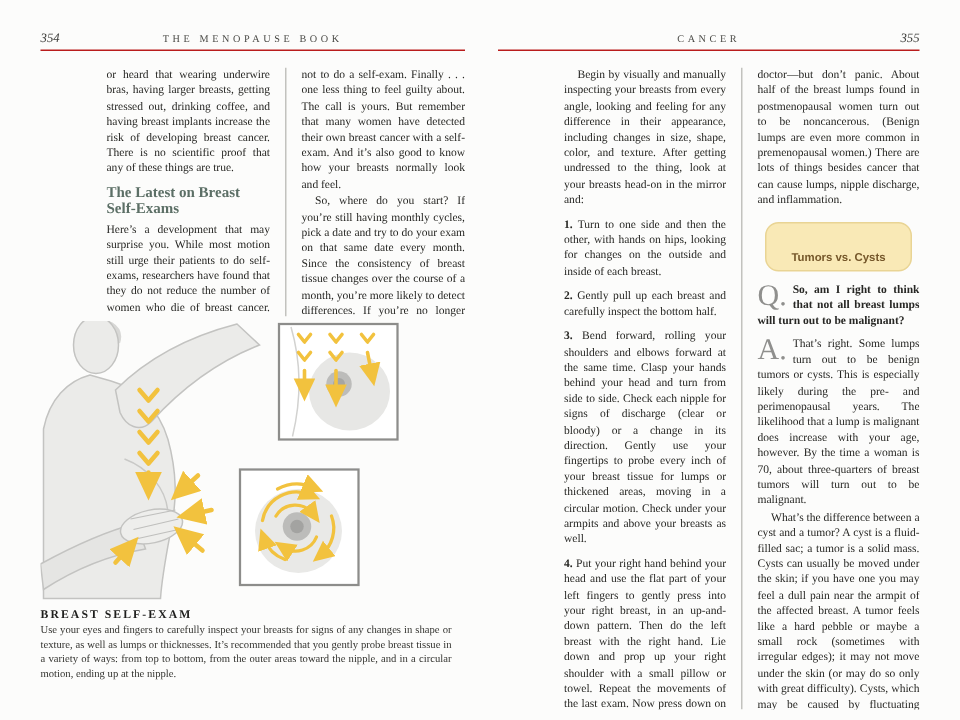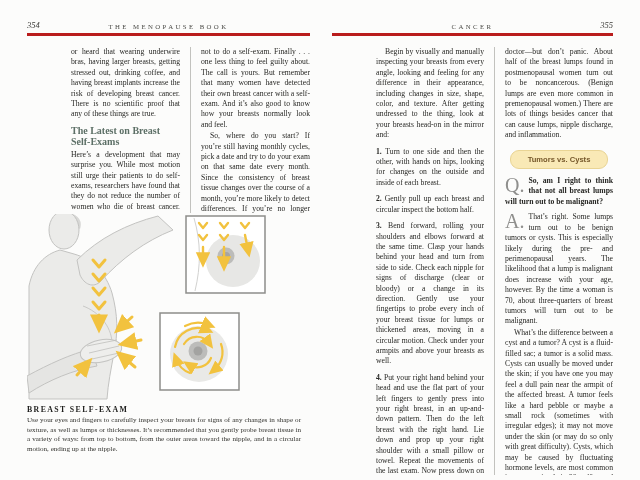--- a/index.html
+++ b/index.html
@@ -9,21 +9,21 @@
     font-family:"Liberation Serif", serif;
     color:#272724;
     -webkit-font-smoothing:antialiased;
   }
   .page{position:absolute;top:18px;height:452px;}
   .page.left{left:27px;width:283px;}
   .page.right{left:332px;width:281px;}
 
   .pghead{
     display:flex;align-items:flex-end;justify-content:space-between;
-    border-bottom:3px solid #b91c1c;
+    border-bottom:1px solid #b91c1c;
     padding-bottom:3px;height:12px;
   }
   .folio{font-style:italic;font-size:8.5px;color:#3d3d3a;width:30px;}
   .folio.right-align{text-align:right;}
   .runhead{
     font-size:6.8px;letter-spacing:2.4px;color:#4a4a46;
     text-transform:uppercase;flex:1;text-align:center;
   }
   .spacer{visibility:hidden;}
 
@@ -50,21 +50,21 @@
   .cap-title{
     font-size:7.8px;font-weight:bold;letter-spacing:1.4px;color:#1e1e1c;
     margin-bottom:2px;
   }
   .cap-body{font-size:7.1px;line-height:9.6px;text-align:justify;color:#33332f;}
 
   .pill{
     margin:9px auto 7px auto;width:fit-content;
     background:var(--pill-bg,#F9E9B6);
     border:0.5px solid var(--pill-border,#E9D494);
-    border-radius:9px;padding:4px 17px 3px 17px;
+    border-radius:9px;padding:18px 17px 3px 17px;
   }
   .pill span{
     font-family:"Liberation Sans", sans-serif;
     font-size:7.6px;font-weight:bold;color:var(--pill-text,#75572A);
   }
   .qa{margin-top:2px;}
   .dropcap{
     float:left;font-size:20px;line-height:16px;color:#8f8f8d;
     padding:1px 4px 0 0;font-family:"Liberation Serif", serif;
   }
@@ -179,21 +179,21 @@
 
     <div class="cols rcols">
       <div class="col">
         <p class="ind">Begin by visually and manually inspecting your breasts from every angle, looking and feeling for any difference in their appearance, including changes in size, shape, color, and texture. After getting undressed to the thing, look at your breasts head-on in the mirror and:</p>
         <p class="step">
           <b class="stepnum">1.</b>
           <span>Turn to one side and then the other, with hands on hips, looking for changes on the outside and inside of each breast.</span>
         </p>
         <p class="step">
           <b class="stepnum">2.</b>
-          <span>Gently pull up each breast and circular inspect the bottom half.</span>
+          <span>Gently pull up each breast and carefully inspect the bottom half.</span>
         </p>
         <p class="step">
           <b class="stepnum">3.</b>
           <span>Bend forward, rolling your shoulders and elbows forward at the same time. Clasp your hands behind your head and turn from side to side. Check each nipple for signs of discharge (clear or bloody) or a change in its direction. Gently use your fingertips to probe every inch of your breast tissue for lumps or thickened areas, moving in a circular motion. Check under your armpits and above your breasts as well.</span>
         </p>
         <p class="step">
           <b class="stepnum">4.</b>
           <span>Put your right hand behind your head and use the flat part of your left fingers to gently press into your right breast, in an up-and-down pattern. Then do the left breast with the right hand. Lie down and prop up your right shoulder with a small pillow or towel. Repeat the movements of the last exam. Now press down on your nipple, feeling for changes beneath it. Push your nipple in; it should give way easily. Do the same on the other side. If you notice any changes, call your</span>
         </p>
       </div>

